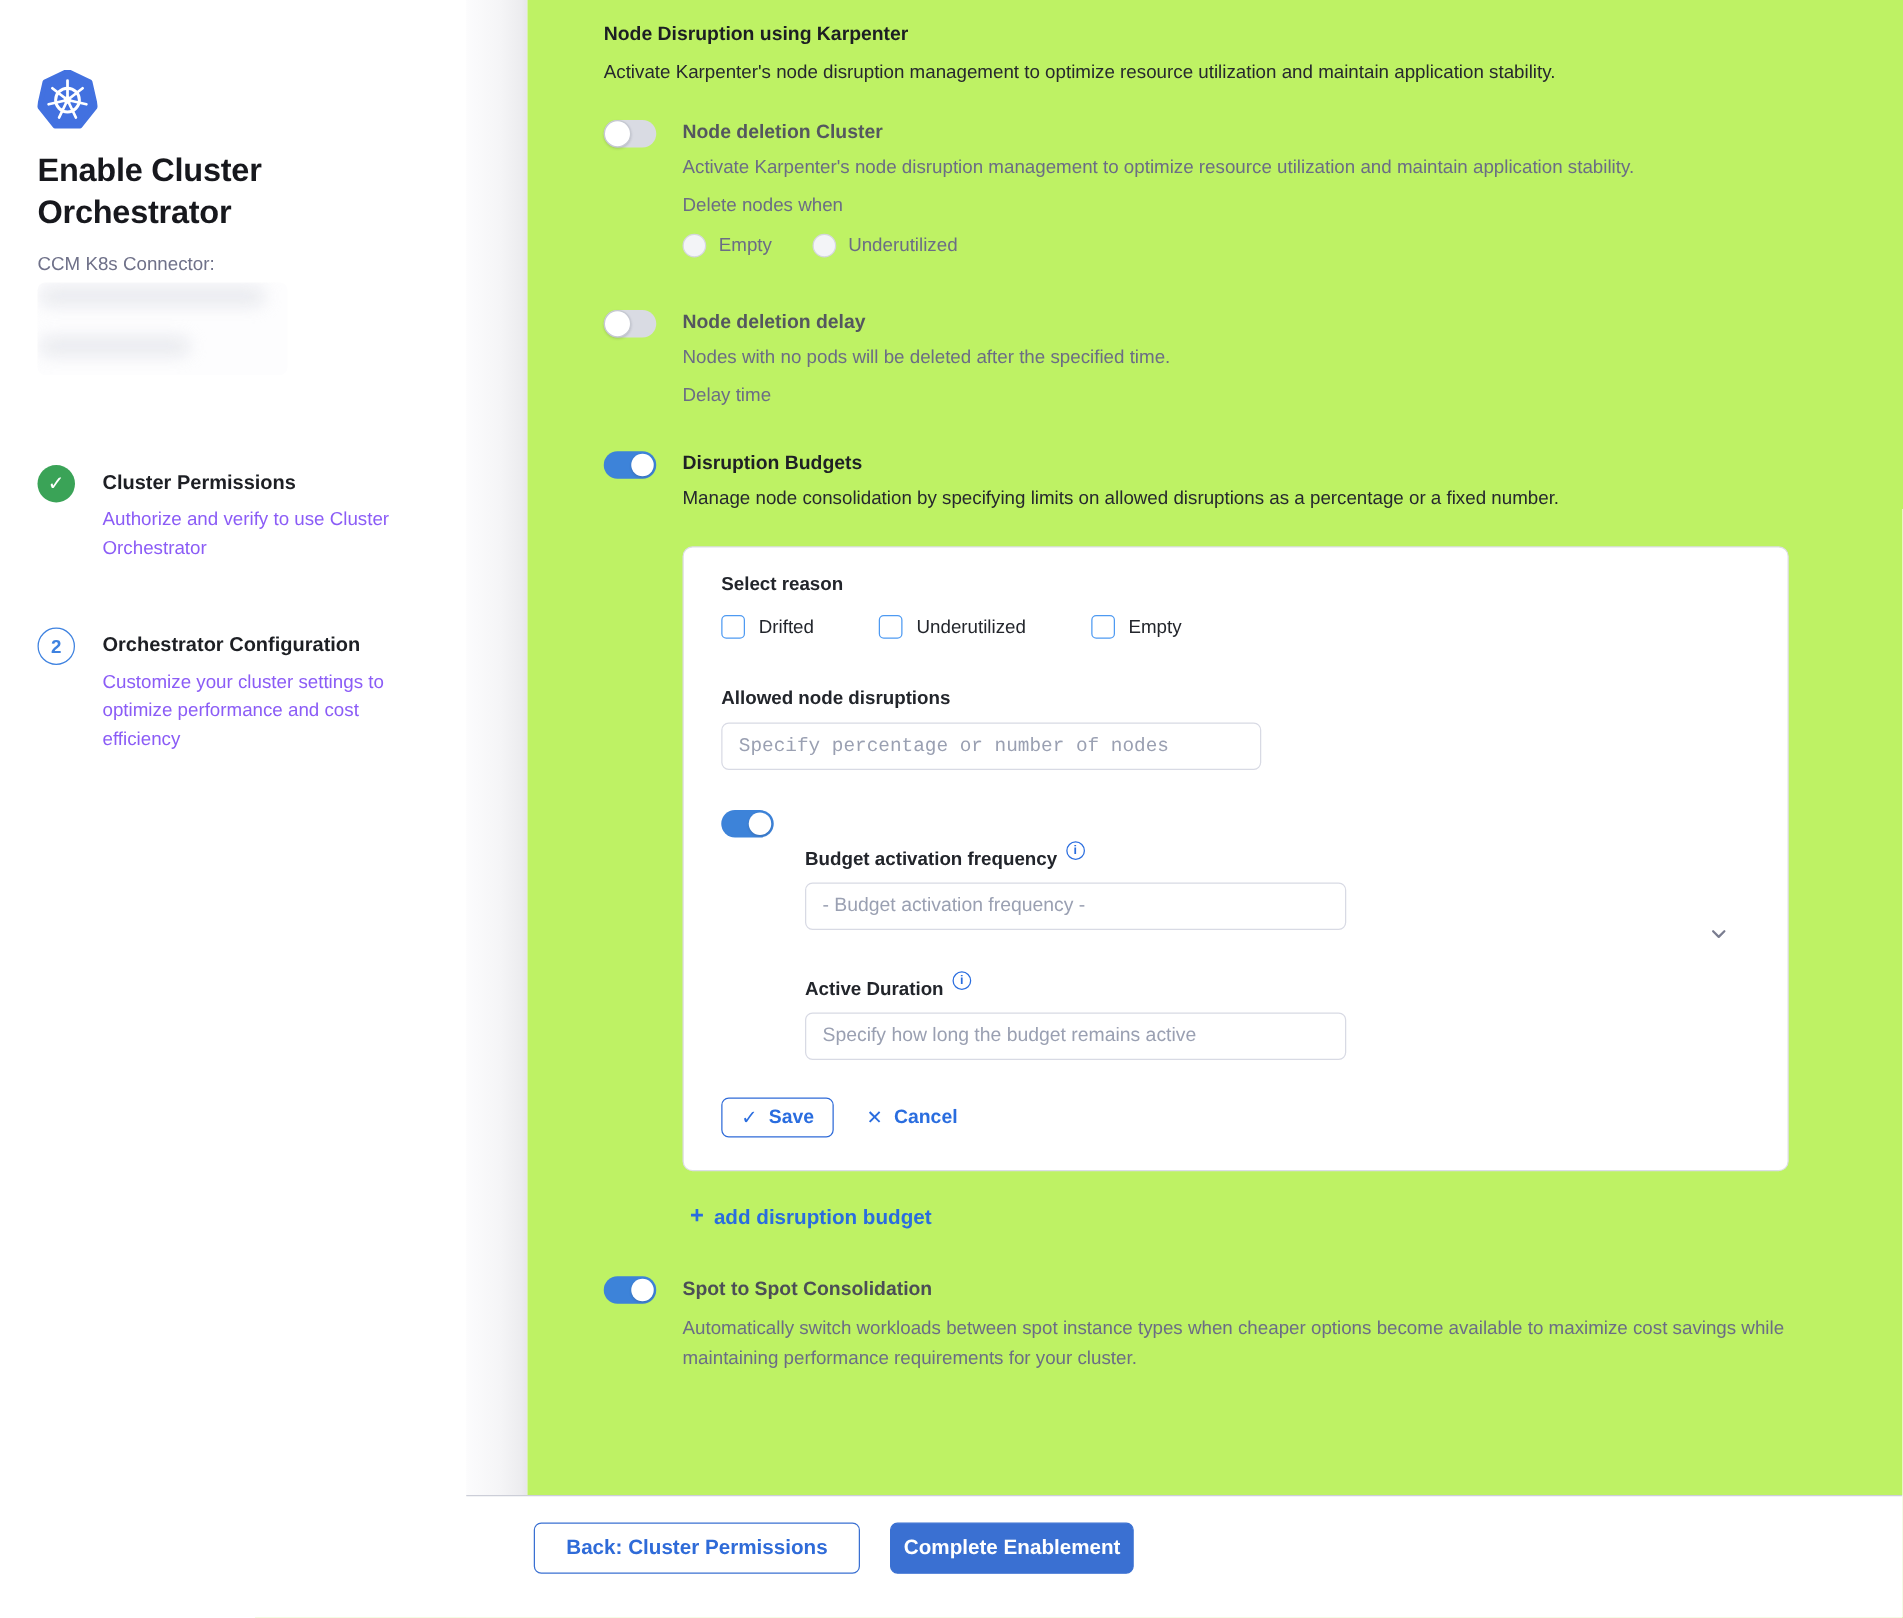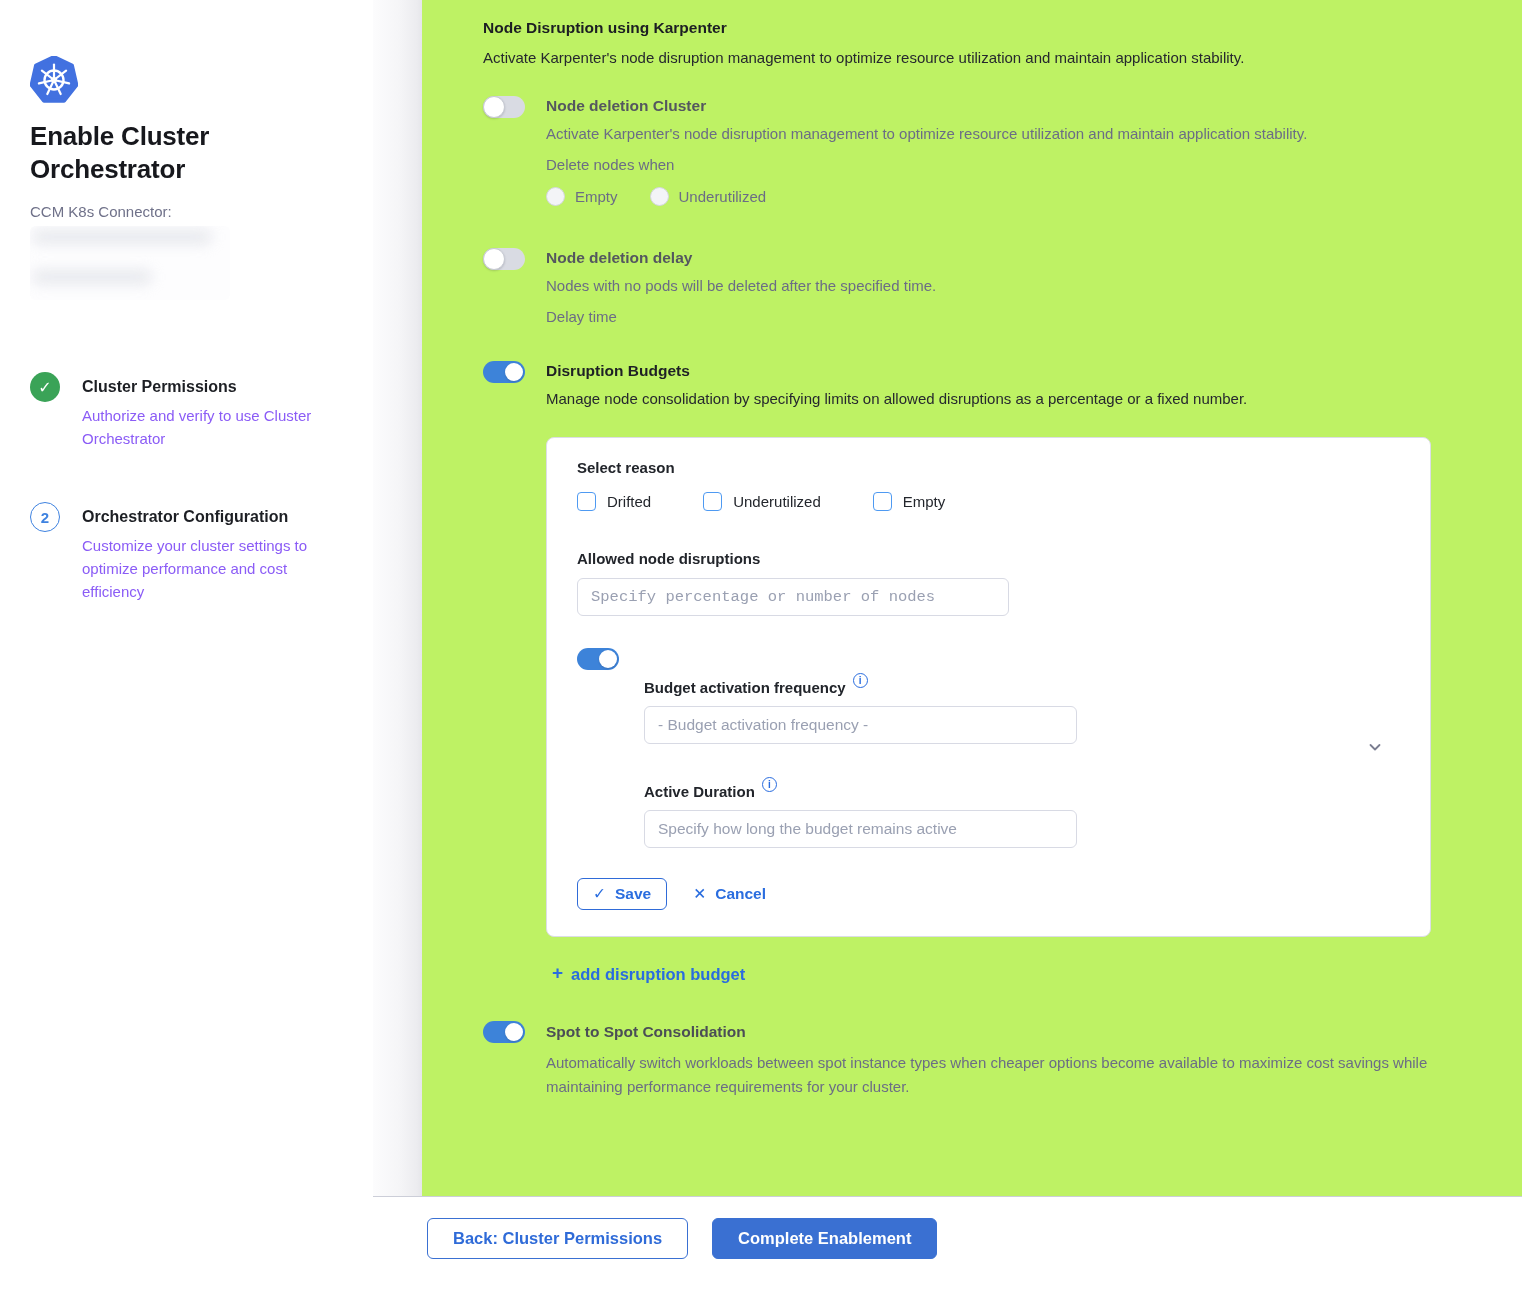--- a/index.html
+++ b/index.html
@@ -164,21 +164,21 @@
     position:absolute; left:373px; right:0; top:1196px; height:98px;
     border-top:1px solid #ccced8; background:#fff;
     display:flex; align-items:flex-start; padding:21px 0 0 54px; gap:24px;
   }
   .btn-outline {
     height:41px; padding:0 25px; background:#fff;
     border:1.6px solid #3a70d2; border-radius:6px;
     color:#2f6bd8; font-size:16.5px; font-weight:bold; cursor:pointer; font-family:inherit;
   }
   .btn-primary {
-    height:41px; padding:0 25px; background:#3a70d2;
+    height:41px; padding:0 10px; background:#3a70d2;
     border:1.6px solid #3a70d2; border-radius:6px;
     color:#fff; font-size:16.5px; font-weight:bold; cursor:pointer; font-family:inherit;
   }
 </style>
 </head>
 <body>
 
 <div id="screen">
 
   <aside class="sidebar">

